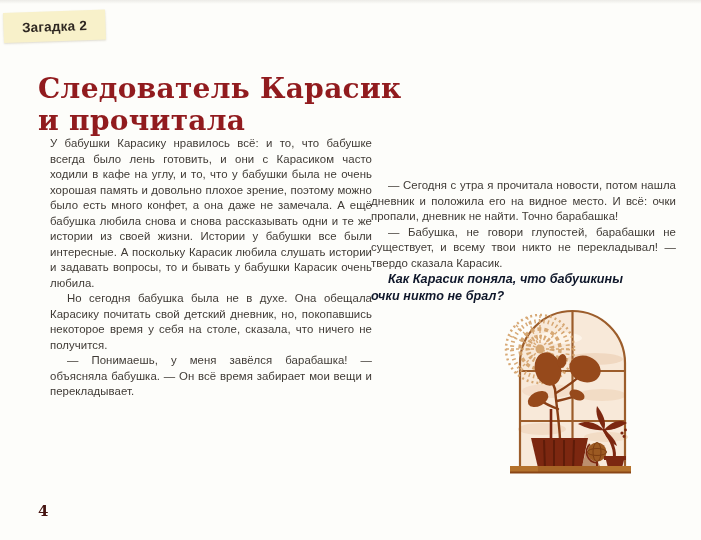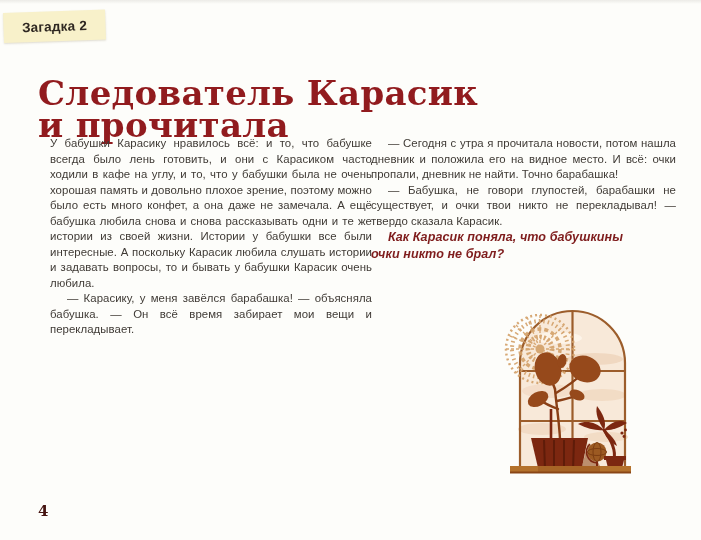--- a/index.html
+++ b/index.html
@@ -16,35 +16,35 @@
     background:#f8f1ca;transform:rotate(-2deg);transform-origin:left top;
     display:flex;align-items:center;justify-content:center;
     box-shadow:0 1px 2px rgba(90,70,30,.18);
   }
   .riddle-badge span{
     font-weight:bold;font-size:13.5px;color:#2f2822;letter-spacing:.2px;
   }
   .page-title{
     position:absolute;left:38px;top:54px;
     font-family:"DejaVu Serif","Liberation Serif",serif;
-    font-weight:bold;color:#911b1e;font-size:34px;line-height:32px;letter-spacing:.3px;
+    font-weight:bold;color:#911b1e;font-size:28px;line-height:32px;letter-spacing:.3px;
   }
   .column{
     position:absolute;top:136px;
     font-size:11.4px;line-height:15.5px;color:#3f3a35;
     text-align:justify;letter-spacing:.05px;
   }
   .column-left{left:50px;width:322px;}
-  .column-right{left:371px;width:305px;}
+  .column-right{left:371px;width:305px;margin-top:42px;}
   .column p{margin:0;text-indent:17px;}
   .column p.no-indent{text-indent:0;}
   .riddle-question{
     margin-top:17px;width:262px;
     font-style:italic;font-weight:bold;
-    color:#7f1d1d;font-size:12.6px;line-height:16.5px;
+    color:#0f172a;font-size:12.6px;line-height:16.5px;
     text-align:left;text-indent:0;
   }
   .window-illustration{position:absolute;left:498px;top:303px;}
   .page-number{
     position:absolute;left:38px;top:502px;
     font-family:"DejaVu Serif","Liberation Serif",serif;
     font-weight:bold;font-size:15px;color:#451310;
   }
 </style>
 </head>
@@ -55,26 +55,27 @@
   <div class="riddle-badge">
     <span>Загадка 2</span>
   </div>
 
   <h1 class="page-title"><span>Следователь Карасик</span><br>
     <span>и прочитала</span>
   </h1>
 
   <div class="column column-left">
     <p class="no-indent">У бабушки Карасику нравилось всё: и то, что бабушке всегда было лень готовить, и они с Карасиком часто ходили в кафе на углу, и то, что у бабушки была не очень хорошая память и довольно плохое зрение, поэтому можно было есть много конфет, а она даже не замечала. А ещё бабушка любила снова и снова рассказывать одни и те же истории из своей жизни. Истории у бабушки все были интересные. А поскольку Карасик любила слушать истории и задавать вопросы, то и бывать у бабушки Карасик очень любила.</p>
-    <p>— Карасику, у меня завёлся барабашка! — объясняла бабушка. — Он всё время забирает мои вещи и перекладывает.</p>
+    <p>Но сегодня бабушка была не в духе. Она обещала Карасику почитать свой детский дневник, но, покопавшись некоторое время у себя на столе, сказала, что ничего не получится.</p>
+    <p>— Понимаешь, у меня завёлся барабашка! — объясняла бабушка. — Он всё время забирает мои вещи и перекладывает.</p>
   </div>
 
   <div class="column column-right">
     <p>— Сегодня с утра я прочитала новости, потом нашла дневник и положила его на видное место. И всё: очки пропали, дневник не найти. Точно барабашка!</p>
-    <p>— Бабушка, не говори глупостей, барабашки не существует, и очки твои никто не перекладывал! — твердо сказала Карасик.</p>
+    <p>— Бабушка, не говори глупостей, барабашки не существует, и всему твои никто не перекладывал! — твердо сказала Карасик.</p>
     <p class="riddle-question">Как Карасик поняла, что бабушкины очки никто не брал?</p>
   </div>
 
   <svg class="window-illustration" width="140" height="175" viewBox="0 0 140 175" aria-hidden="true">
 
     <g>
       <path d="M22,163 L22,60 A52.5,52 0 0 1 127,60 L127,163 Z" fill="#f8e9d9"></path>
       <ellipse cx="60" cy="35" rx="24" ry="6" fill="#fdf4e9"></ellipse>
       <ellipse cx="97" cy="56" rx="28" ry="6" fill="#efd5bc" opacity=".85"></ellipse>
       <ellipse cx="50" cy="88" rx="26" ry="7" fill="#f3dcc6" opacity=".9"></ellipse>

